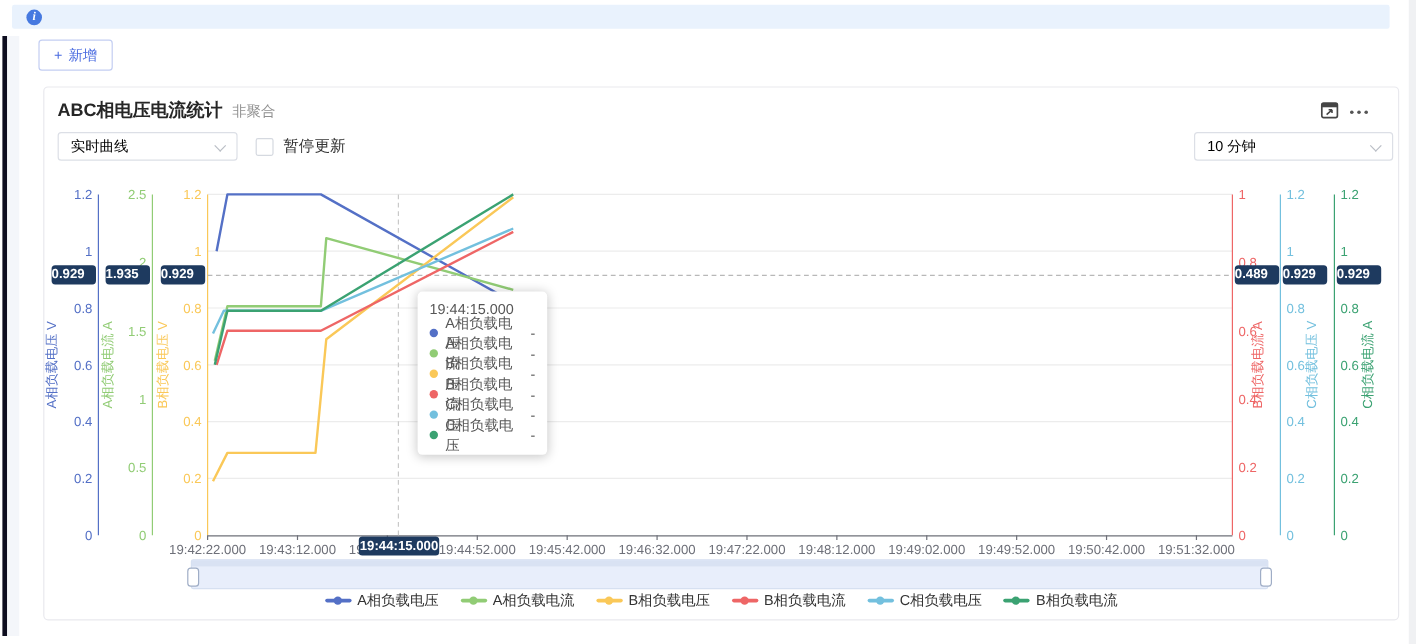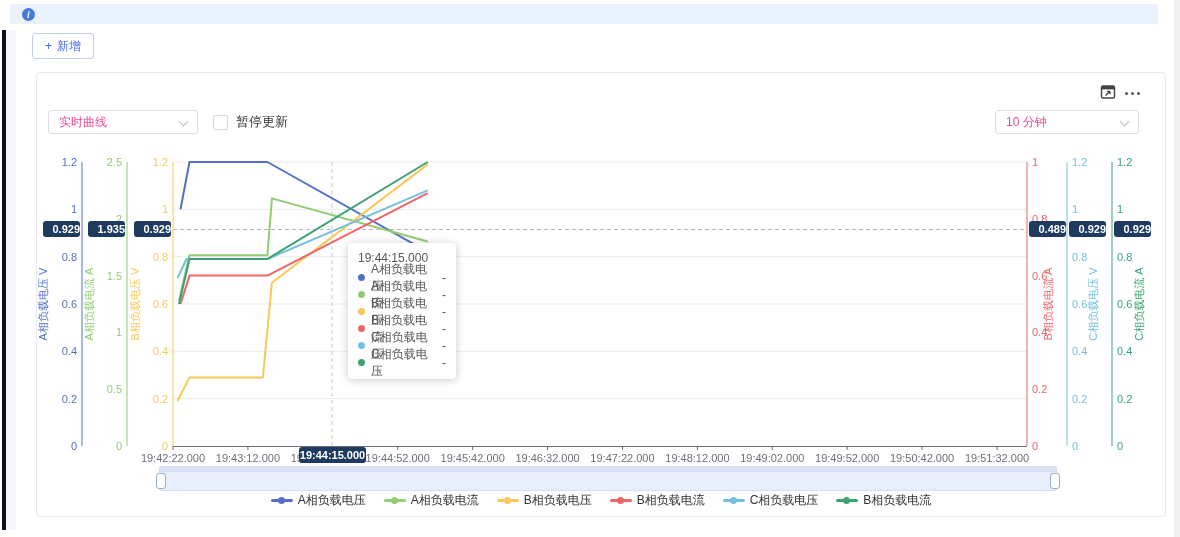--- a/index.html
+++ b/index.html
@@ -27,36 +27,36 @@
   .title-row{position:absolute;left:48px;top:83px;display:flex;align-items:baseline;gap:8px;}
   .title{font-size:15px;font-weight:bold;color:#262626;}
   .tag{font-size:12px;color:#909090;}
 
   .popup-ic{position:absolute;left:1100px;top:84px;width:16px;height:16px;cursor:pointer;}
   .more-ic{position:absolute;left:1125px;top:88px;width:22px;height:10px;display:flex;gap:3px;
            align-items:center;cursor:pointer;}
   .more-ic i{width:3px;height:3px;border-radius:50%;background:#555;}
 
   .select{position:absolute;height:24px;border:1px solid #dcdfe6;border-radius:3px;background:#fff;
-          font-size:12px;color:#ec4899;display:flex;align-items:center;
+          font-size:12px;color:#000000;display:flex;align-items:center;
           padding:0 24px 0 10px;box-sizing:border-box;cursor:pointer;}
   .sel1{left:48px;top:110px;width:150px;}
-  .sel2{left:995px;top:110px;width:144px;}
+  .sel2{left:995px;top:110px;width:166px;}
   .chev{position:absolute;right:10px;top:7px;width:6px;height:6px;
         border-right:1px solid #b9bdc5;border-bottom:1px solid #b9bdc5;transform:rotate(45deg);}
 
   .chk{position:absolute;left:213px;top:112px;height:20px;display:flex;align-items:center;gap:8px;
        font-size:13px;color:#333;cursor:pointer;}
   .chk .box{width:13px;height:13px;border:1px solid #d5d9e0;border-radius:2px;background:#fff;flex:none;}
 
   #plot{position:absolute;left:0;top:0;pointer-events:none;}
   #plot text{font-family:"Liberation Sans","DejaVu Sans",sans-serif;}
 
   .val-badge{position:absolute;top:221px;width:37px;height:16px;background:#1e3a5f;border-radius:3px;
-             color:#fff;font-size:11px;font-weight:bold;text-align:right;line-height:16px;z-index:4;}
+             color:#fff;font-size:11px;font-weight:bold;text-align:left;line-height:16px;z-index:4;}
   .x-badge{position:absolute;left:299px;top:447px;width:67px;height:16px;background:#1e3a5f;
            border-radius:3px;color:#fff;font-size:11px;font-weight:bold;text-align:center;
            line-height:16px;z-index:4;}
 
   .tooltip{position:absolute;left:348px;top:243px;width:108px;background:#fff;border-radius:4px;
            box-shadow:0 1px 9px rgba(0,0,0,0.22);padding:8px 10px;box-sizing:border-box;z-index:5;}
   .tt-title{font-size:12px;color:#575757;margin-bottom:4px;}
   .tt-row{display:flex;align-items:center;gap:6px;height:17px;font-size:12px;color:#575757;}
   .tt-row .dot{width:7px;height:7px;border-radius:50%;flex:none;}
   .tt-row .val{margin-left:auto;}
@@ -86,20 +86,24 @@
     <span class="info-ic">i</span>
   </div>
 
   <button class="add-btn">
     <span>+</span>
     <span>新增</span>
   </button>
 
   <div class="card"></div>
 
+  <div class="title-row">
+    <span class="title">ABC相电压电流统计</span>
+    <span class="tag">非聚合</span>
+  </div>
 
   <div class="popup-ic">
     <svg width="16" height="16" viewBox="0 0 16 16">
       <rect x="1.5" y="2" width="13" height="12" rx="1.5" fill="none" stroke="#454545" stroke-width="1.4"></rect>
       <rect x="1.5" y="2" width="13" height="3.4" fill="#454545"></rect>
       <path d="M5.5 11.5 L10 7.5 M10 7.5 L7.2 7.5 M10 7.5 L10 10.2" stroke="#454545" stroke-width="1.3" fill="none"></path>
     </svg>
   </div>
   <div class="more-ic">
       <i></i>

